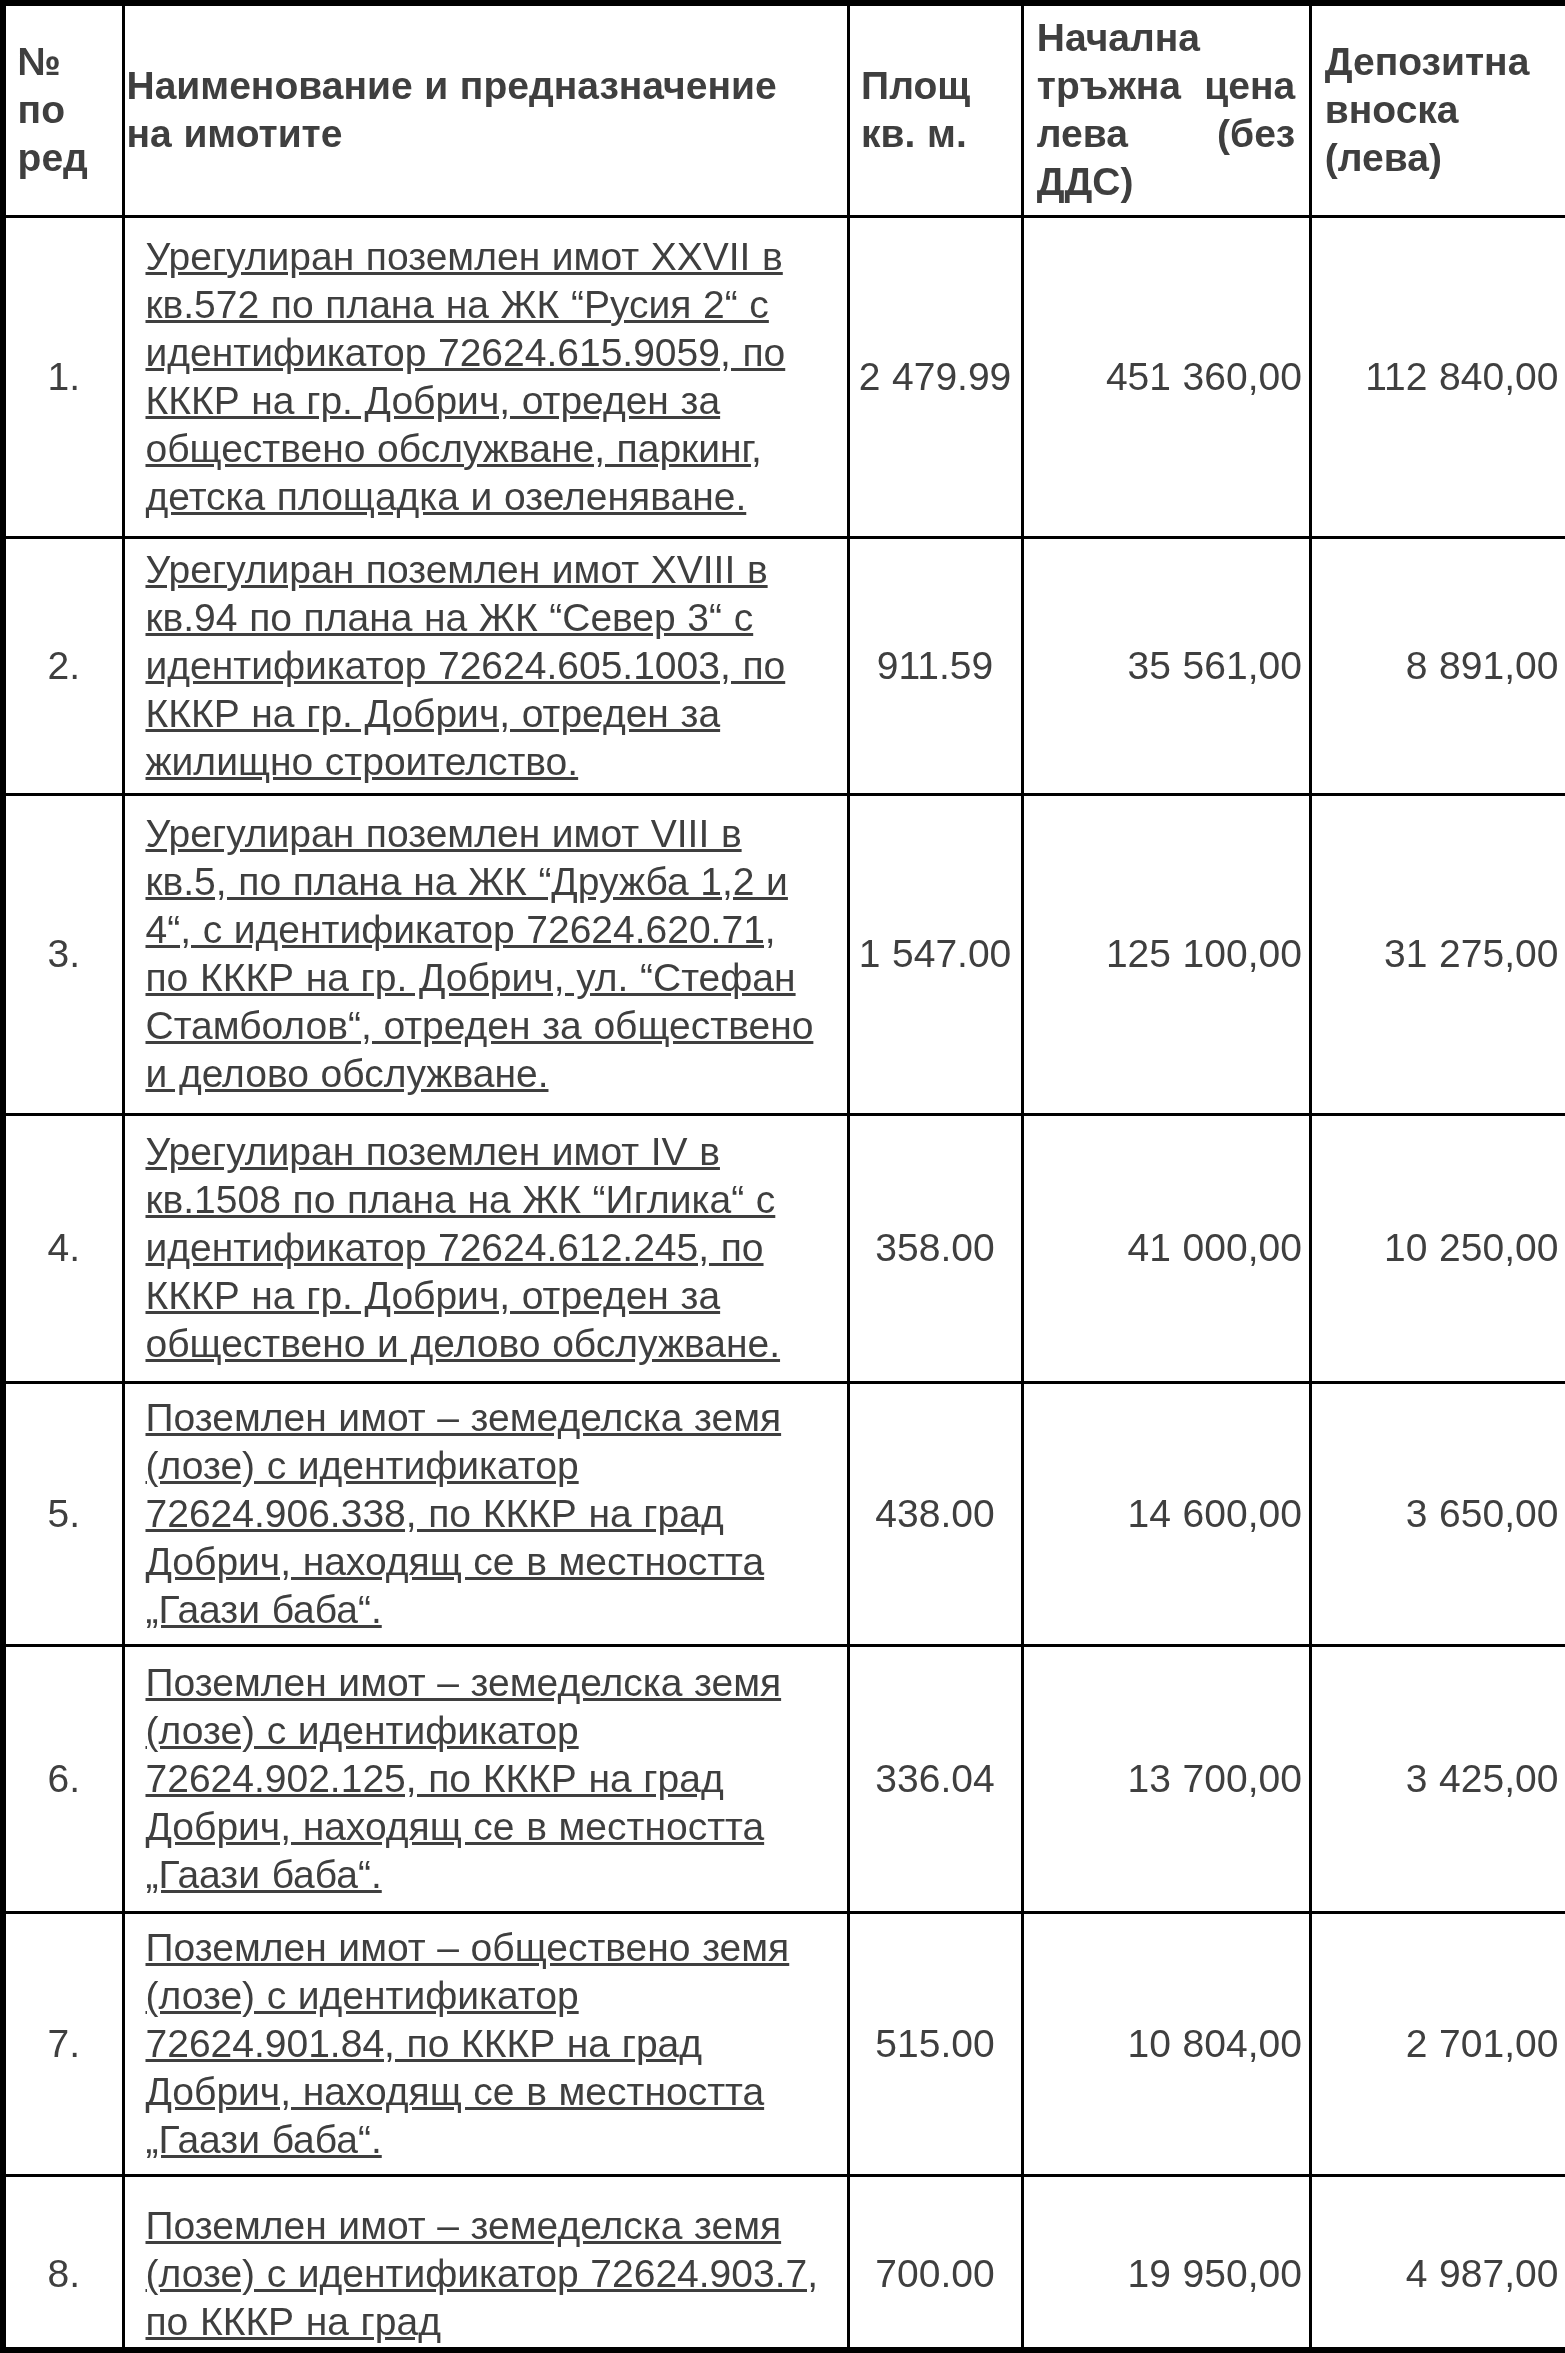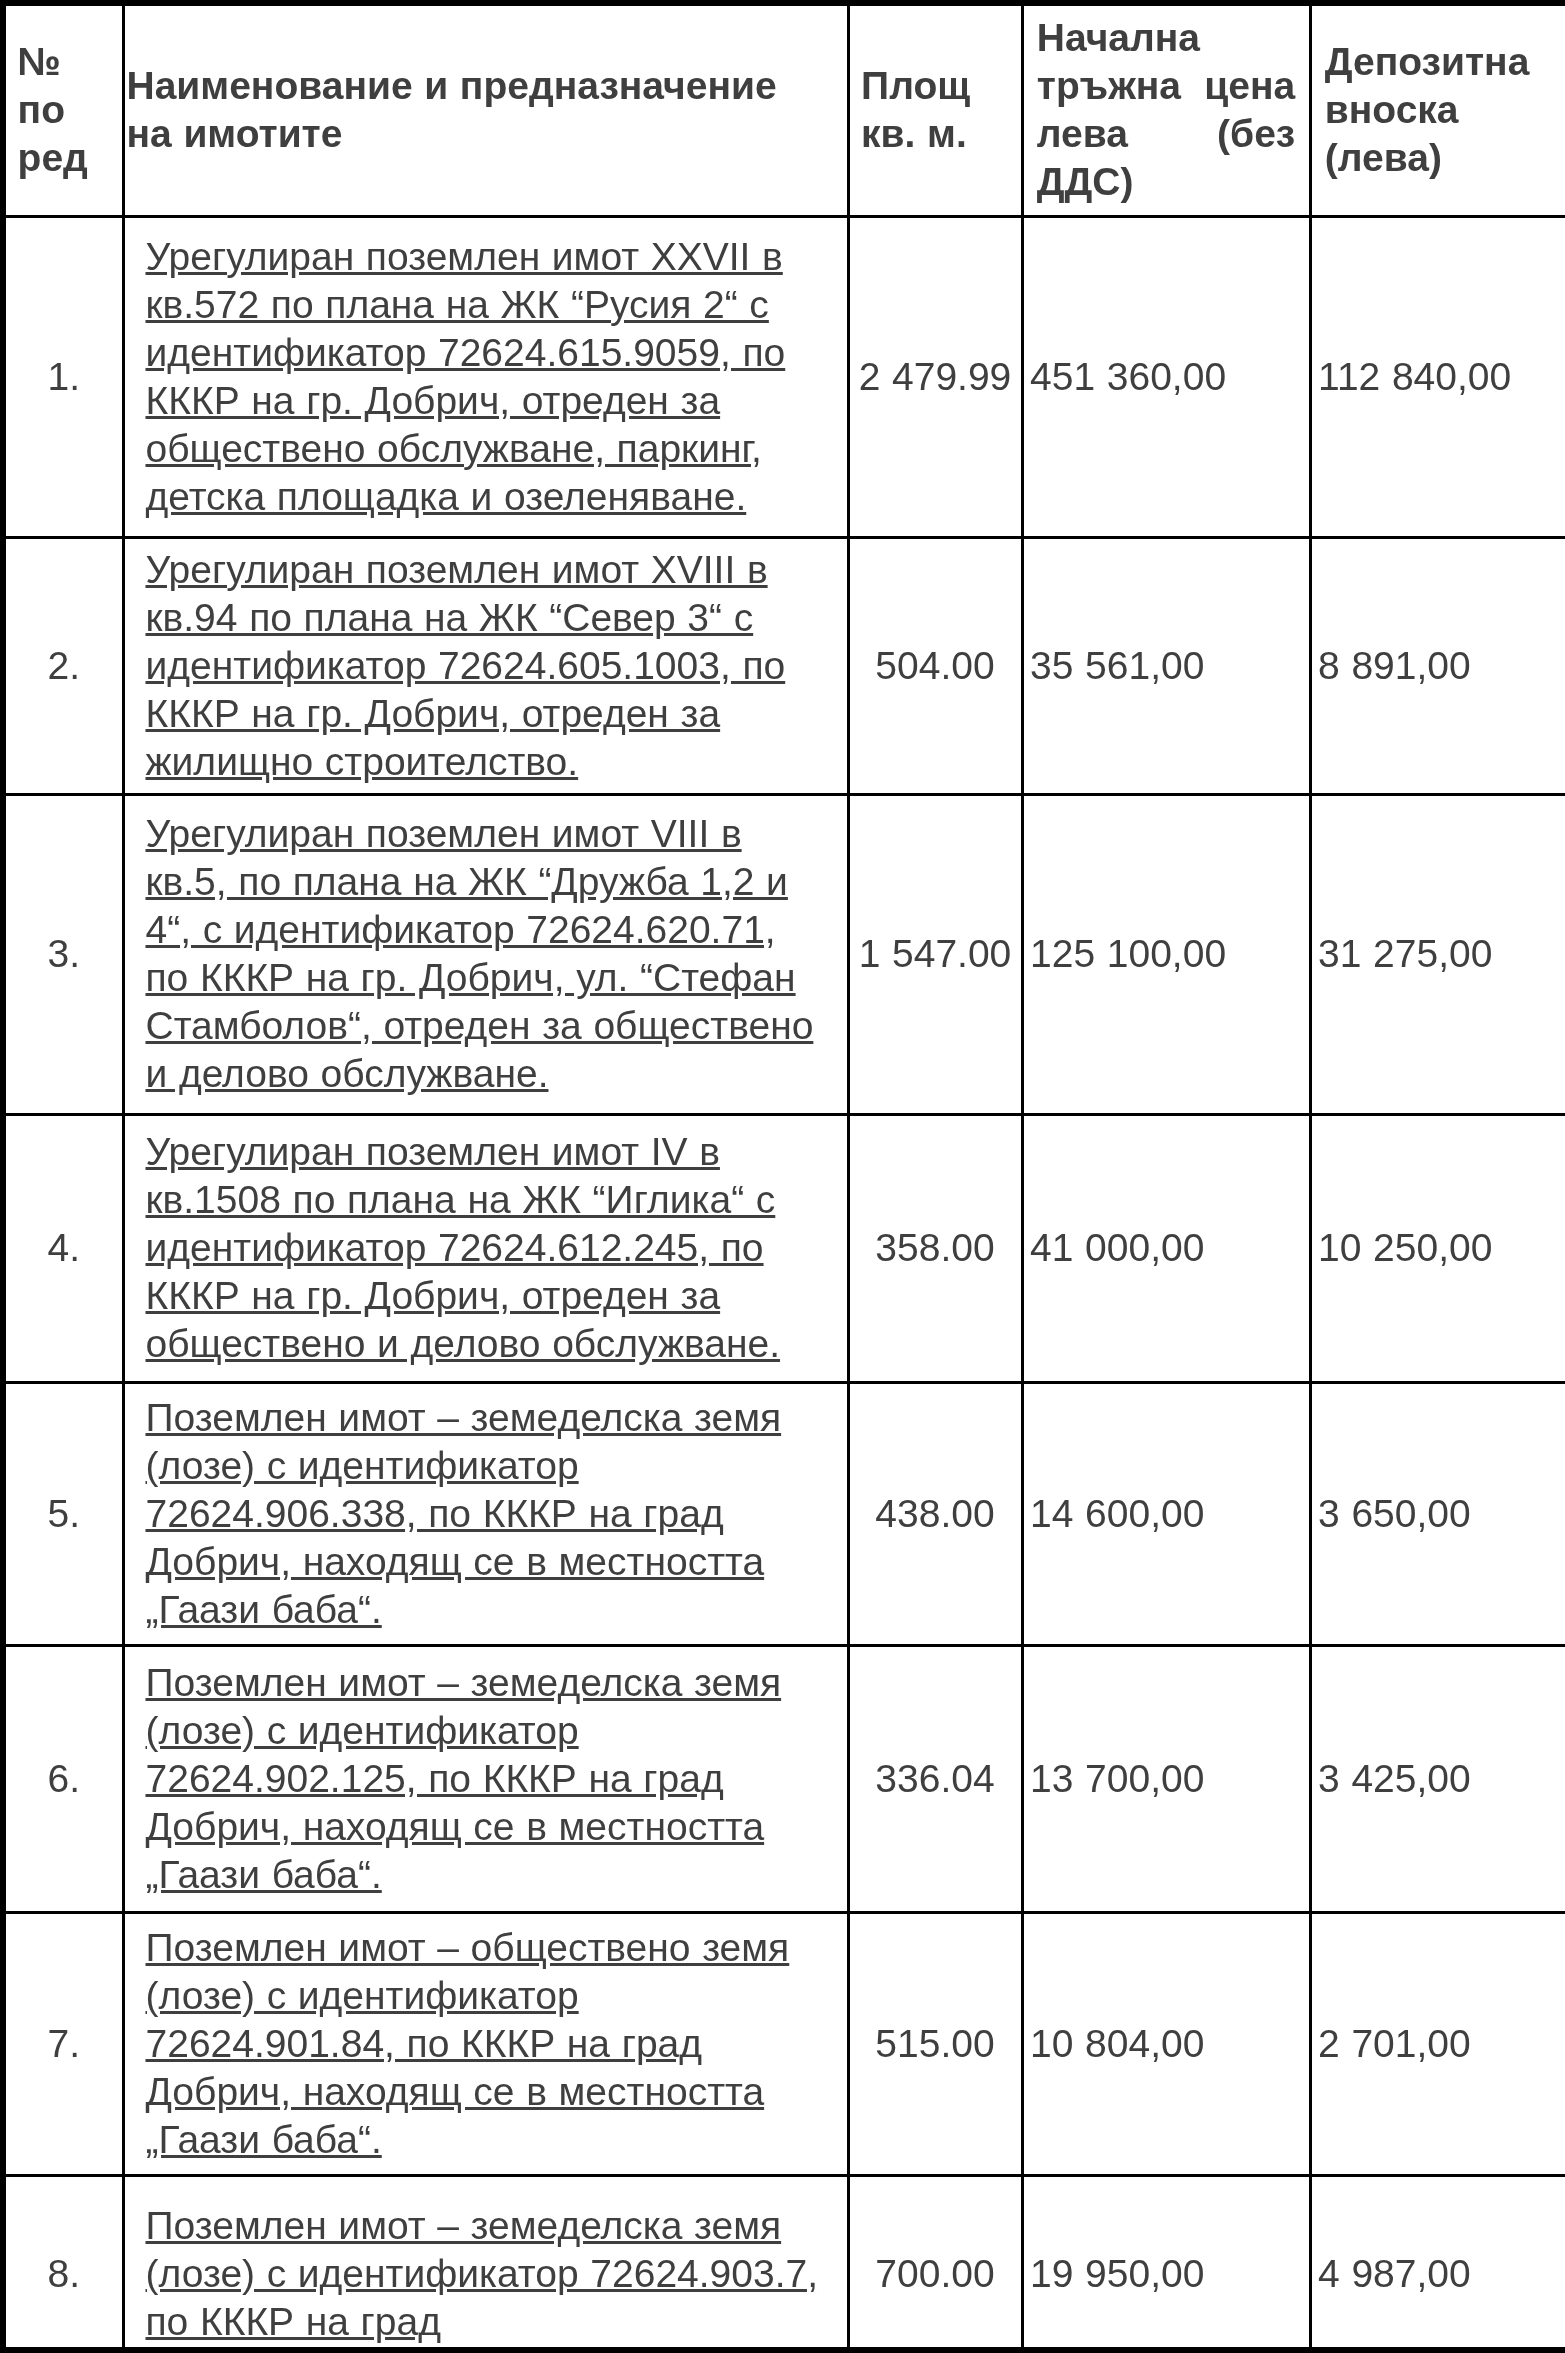--- a/index.html
+++ b/index.html
@@ -68,21 +68,21 @@
   .doc-table td.cell-name {
     text-align: left;
     padding-left: 21px; padding-right: 23px; text-decoration: underline;
   }
   .doc-table td.cell-area {
     text-align: center;
     padding-left: 6.6px; padding-right: 6.6px;
   }
   .doc-table td.cell-price,
   .doc-table td.cell-deposit {
-    text-align: left;
+    text-align: right;
     padding-left: 6.6px; padding-right: 6.6px;
   }
   
   .bottom-bar {
     position: absolute;
     left: 0; bottom: 0;
     width: 1565px; height: 7.5px;
     background: #000;
   }
 </style>
@@ -113,21 +113,21 @@
       <td class="cell-num">1.</td>
       <td class="cell-name">Урегулиран поземлен имот XXVII в кв.572 по плана на ЖК “Русия 2“ с идентификатор 72624.615.9059, по КККР на гр. Добрич, отреден за обществено обслужване, паркинг, детска площадка и озеленяване.</td>
       <td class="cell-area">2 479.99</td>
       <td class="cell-price">451 360,00</td>
       <td class="cell-deposit">112 840,00</td>
     </tr>
 
     <tr>
       <td class="cell-num">2.</td>
       <td class="cell-name">Урегулиран поземлен имот XVIII в кв.94 по плана на ЖК “Север 3“ с идентификатор 72624.605.1003, по КККР на гр. Добрич, отреден за жилищно строителство.</td>
-      <td class="cell-area">504.00</td>
+      <td class="cell-area">911.59</td>
       <td class="cell-price">35 561,00</td>
       <td class="cell-deposit">8 891,00</td>
     </tr>
 
     <tr>
       <td class="cell-num">3.</td>
       <td class="cell-name">Урегулиран поземлен имот VIII в кв.5, по плана на ЖК “Дружба 1,2 и 4“, с идентификатор 72624.620.71, по КККР на гр. Добрич, ул. “Стефан Стамболов“, отреден за обществено и делово обслужване.</td>
       <td class="cell-area">1 547.00</td>
       <td class="cell-price">125 100,00</td>
       <td class="cell-deposit">31 275,00</td>

